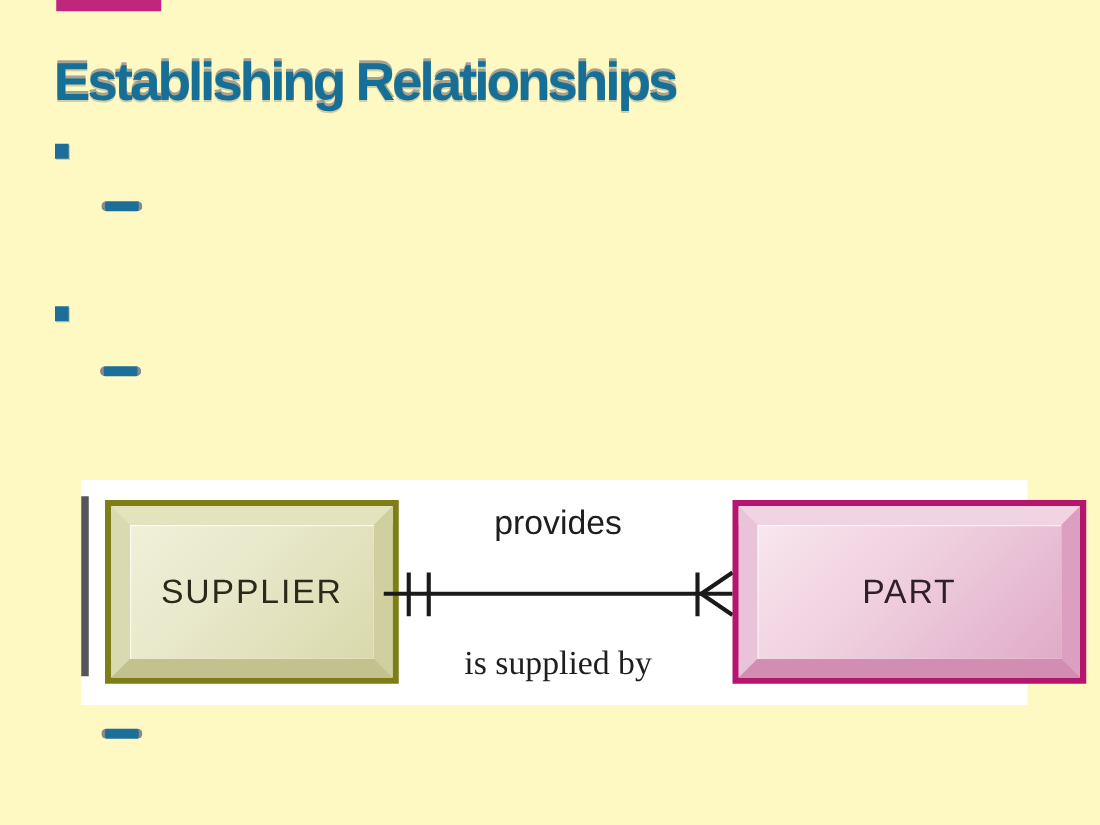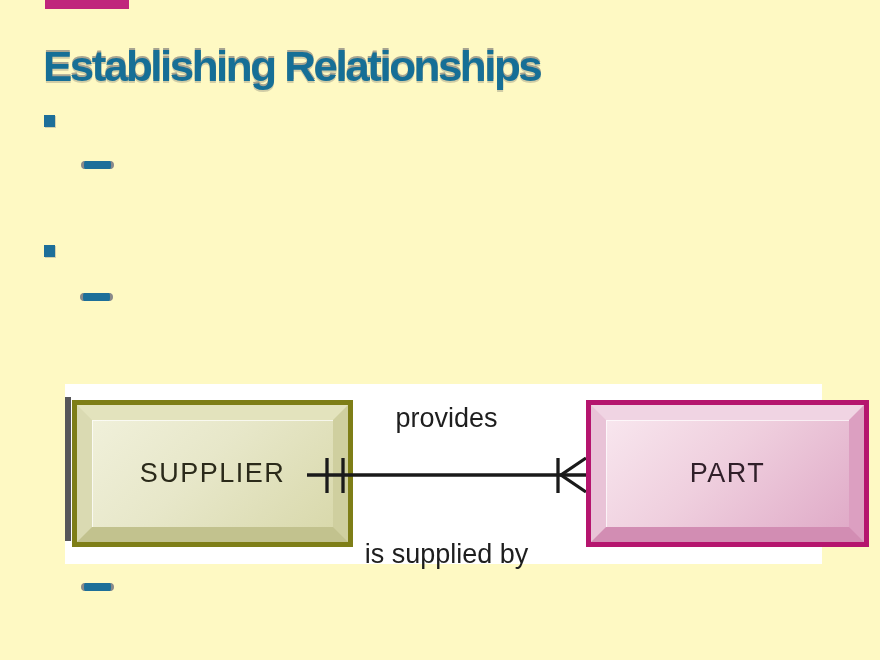--- a/index.html
+++ b/index.html
@@ -25,21 +25,21 @@
   .b-dash{position:absolute;width:27px;height:8px;background:#1d6f99;
     border-left:3px solid #8a8a8a;border-right:3px solid #8a8a8a;border-radius:4px;}
   .b-dash.d1{left:81px;top:161px;}
   .b-dash.d2{left:80px;top:293px;}
   .b-dash.d3{left:81px;top:583px;}
   
   .panel{position:absolute;left:65px;top:384px;width:757px;height:180px;background:#ffffff;}
   .panel-shadow{position:absolute;left:0;top:13px;width:6px;height:144px;background:#56565a;}
   
   .entity{position:absolute;top:16px;height:147px;box-sizing:border-box;border:5px solid;}
-  .entity.supplier{left:7px;width:281px;border-color:#7e7e17;text-align:center;}
+  .entity.supplier{left:19px;width:235px;border-color:#7e7e17;text-align:center;}
   .entity.part{left:521px;width:283px;border-color:#b5156e;}
   .bevel{position:absolute;left:0;top:0;right:0;bottom:0;border:15px solid;box-sizing:border-box;}
   .supplier .bevel{border-top-color:#e3e3bd;border-left-color:#dadab2;
     border-right-color:#cfcf9f;border-bottom-color:#c2c28e;}
   .part .bevel{border-top-color:#f0d4e3;border-left-color:#e9c3d7;
     border-right-color:#dc9fc1;border-bottom-color:#d28db3;}
   .core{position:absolute;left:15px;top:15px;right:15px;bottom:15px;}
   .supplier .core{background:linear-gradient(135deg,#f0f0da 0%,#e7e7c9 45%,#d9d9ac 100%);
     box-shadow:inset 1px 1px 0 rgba(255,255,255,0.7);}
   .part .core{background:linear-gradient(135deg,#f8e6ee 0%,#efcfde 45%,#e0abc8 100%);
@@ -47,21 +47,21 @@
   .entity-label{position:absolute;left:0;top:0;right:0;bottom:0;
     display:flex;align-items:center;justify-content:center;
     font-size:27px;letter-spacing:1.5px;}
   .supplier .entity-label{color:#2b2a1a;}
   .part .entity-label{color:#301f29;}
   
   .connector{position:absolute;left:0;top:0;}
   .rel-label{position:absolute;left:242px;width:279px;text-align:center;
     color:#1e1e1e;font-size:27px;line-height:1.1;white-space:nowrap;}
   .rel-top{top:4px;margin-top:16px;}
-  .rel-bottom{top:156px;}
+  .rel-bottom{top:132px;font-family:Liberation Serif, serif;}
 </style>
 </head>
 <body>
 
 <div class="slide">
 
   <div class="accent-bar"></div>
 
   <div class="slide-title">Establishing Relationships</div>
 

